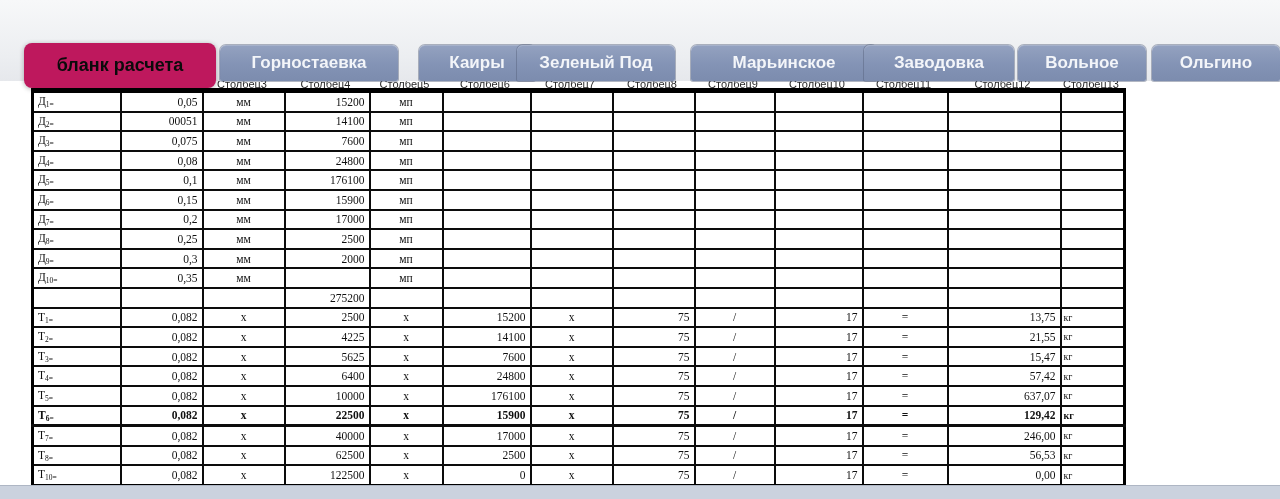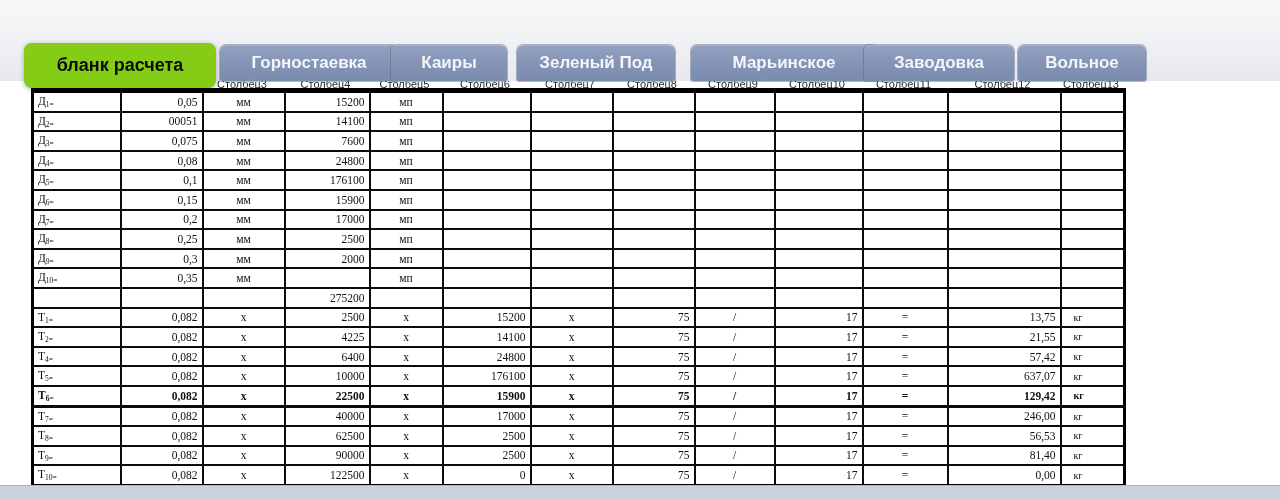--- a/index.html
+++ b/index.html
@@ -14,32 +14,32 @@
   .hcell{height:18px;display:flex;align-items:flex-end;justify-content:center;overflow:hidden;}
   .hcell span{font:11px "Liberation Sans",sans-serif;color:#2a2a2a;white-space:nowrap;
               transform:translateY(2px);}
   
   .tab{position:absolute;top:45px;height:36px;z-index:3;display:flex;align-items:center;
        justify-content:center;cursor:default;white-space:nowrap;
        background:linear-gradient(180deg,#94a2c0 0%,#8393b5 55%,#7c8cae 100%);
        color:#f3f5f9;font:bold 17px "Liberation Sans",sans-serif;
        border-radius:6px 6px 2px 2px;
        box-shadow:inset 0 1px 0 rgba(255,255,255,.18),0 0 0 1px rgba(84,96,122,.45);}
-  .tab.active{top:43px;height:45px;background:#84cc16;color:#0b0b0b;
+  .tab.active{top:43px;height:45px;background:#be185d;color:#0b0b0b;
        font:bold 18px "Liberation Sans",sans-serif;border-radius:8px;z-index:4;
        box-shadow:0 1px 5px rgba(0,0,0,.30);}
   
   .tablewrap{position:absolute;left:31px;top:88px;z-index:1;}
   table{border-collapse:collapse;table-layout:fixed;width:1092px;background:#fff;
         border:3px solid #000;border-top:5px solid #000;}
   td{border:2px solid #0c0c0c;height:17.6px;padding:0 4px;overflow:hidden;
      font:11.5px "Liberation Serif",serif;color:#101010;white-space:nowrap;}
   tr.thick td{border-bottom-width:3px;font-weight:bold;}
   .al{text-align:left}.ar{text-align:right}.ac{text-align:center}
-  td.kg{font-size:10px;padding:0 12px;}
+  td.kg{font-size:10px;padding:0 2px;}
   .sub{font-size:7.5px;vertical-align:-1.5px;}
   
   .bottom-strip{position:absolute;left:0;bottom:0;width:1280px;height:13px;z-index:5;
                 background:#cbd2de;border-top:1px solid #aeb6c4;}
 </style>
 </head>
 <body>
 
 <div class="screen">
 
@@ -82,25 +82,26 @@
       </div>
       <div class="hcell" style="width: 64px;">
         <span>Столбец13</span>
       </div>
     </div>
 
   <div class="topbar"></div>
 
   <div class="tab active" style="left:24px;width:192px">бланк расчета</div>
   <div class="tab" style="left:220px;width:178px">Горностаевка</div>
-  <div class="tab" style="left:391px;width:116px">Каиры</div>
+  <div class="tab" style="left:419px;width:116px">Каиры</div>
   <div class="tab" style="left:517px;width:158px">Зеленый Под</div>
   <div class="tab" style="left:691px;width:186px">Марьинское</div>
   <div class="tab" style="left:864px;width:150px">Заводовка</div>
   <div class="tab" style="left:1018px;width:128px">Вольное</div>
+  <div class="tab" style="left:1152px;width:128px">Ольгино</div>
 
   <div class="tablewrap">
     <table>
       <colgroup>
         <col style="width:88px">
           <col style="width:82px">
           <col style="width:82px">
         <col style="width:85px">
           <col style="width:73px">
           <col style="width:88px">
@@ -302,20 +303,35 @@
             <td class="ar">14100</td>
             <td class="ac">х</td>
             <td class="ar">75</td>
             <td class="ac">/</td>
             <td class="ar">17</td>
             <td class="ac">=</td>
             <td class="ar">21,55</td>
             <td class="al kg">кг</td>
           </tr>
           <tr>
+            <td class="al"><span>Т</span><span class="sub">3=</span></td>
+            <td class="ar">0,082</td>
+            <td class="ac">х</td>
+            <td class="ar">5625</td>
+            <td class="ac">х</td>
+            <td class="ar">7600</td>
+            <td class="ac">х</td>
+            <td class="ar">75</td>
+            <td class="ac">/</td>
+            <td class="ar">17</td>
+            <td class="ac">=</td>
+            <td class="ar">15,47</td>
+            <td class="al kg">кг</td>
+          </tr>
+          <tr>
             <td class="al"><span>Т</span><span class="sub">4=</span></td>
             <td class="ar">0,082</td>
             <td class="ac">х</td>
             <td class="ar">6400</td>
             <td class="ac">х</td>
             <td class="ar">24800</td>
             <td class="ac">х</td>
             <td class="ar">75</td>
             <td class="ac">/</td>
             <td class="ar">17</td>
@@ -374,35 +390,20 @@
             <td class="ac">х</td>
             <td class="ar">62500</td>
             <td class="ac">х</td>
             <td class="ar">2500</td>
             <td class="ac">х</td>
             <td class="ar">75</td>
             <td class="ac">/</td>
             <td class="ar">17</td>
             <td class="ac">=</td>
             <td class="ar">56,53</td>
-            <td class="al kg">кг</td>
-          </tr>
-          <tr>
-            <td class="al"><span>Т</span><span class="sub">9=</span></td>
-            <td class="ar">0,082</td>
-            <td class="ac">х</td>
-            <td class="ar">90000</td>
-            <td class="ac">х</td>
-            <td class="ar">2500</td>
-            <td class="ac">х</td>
-            <td class="ar">75</td>
-            <td class="ac">/</td>
-            <td class="ar">17</td>
-            <td class="ac">=</td>
-            <td class="ar">81,40</td>
             <td class="al kg">кг</td>
           </tr>
           <tr>
             <td class="al"><span>Т</span><span class="sub">10=</span></td>
             <td class="ar">0,082</td>
             <td class="ac">х</td>
             <td class="ar">122500</td>
             <td class="ac">х</td>
             <td class="ar">0</td>
             <td class="ac">х</td>

